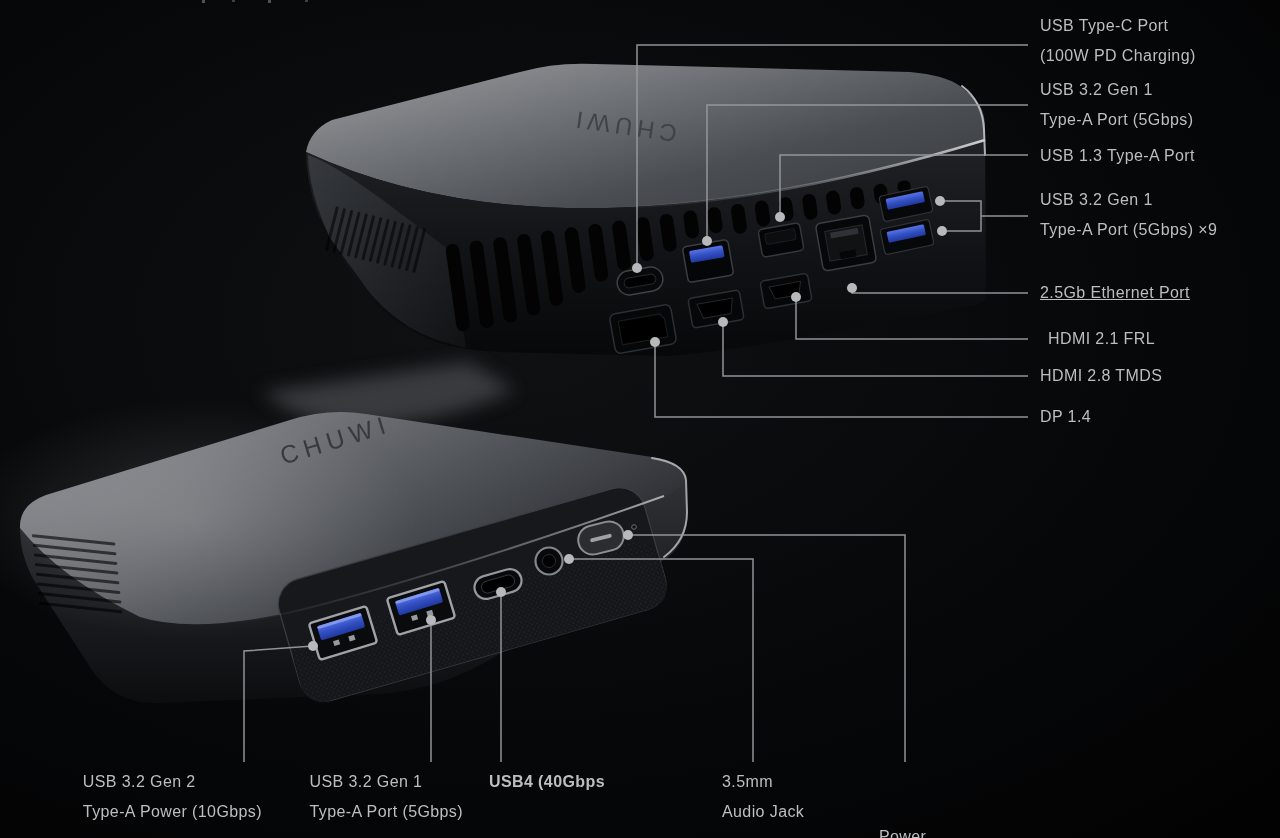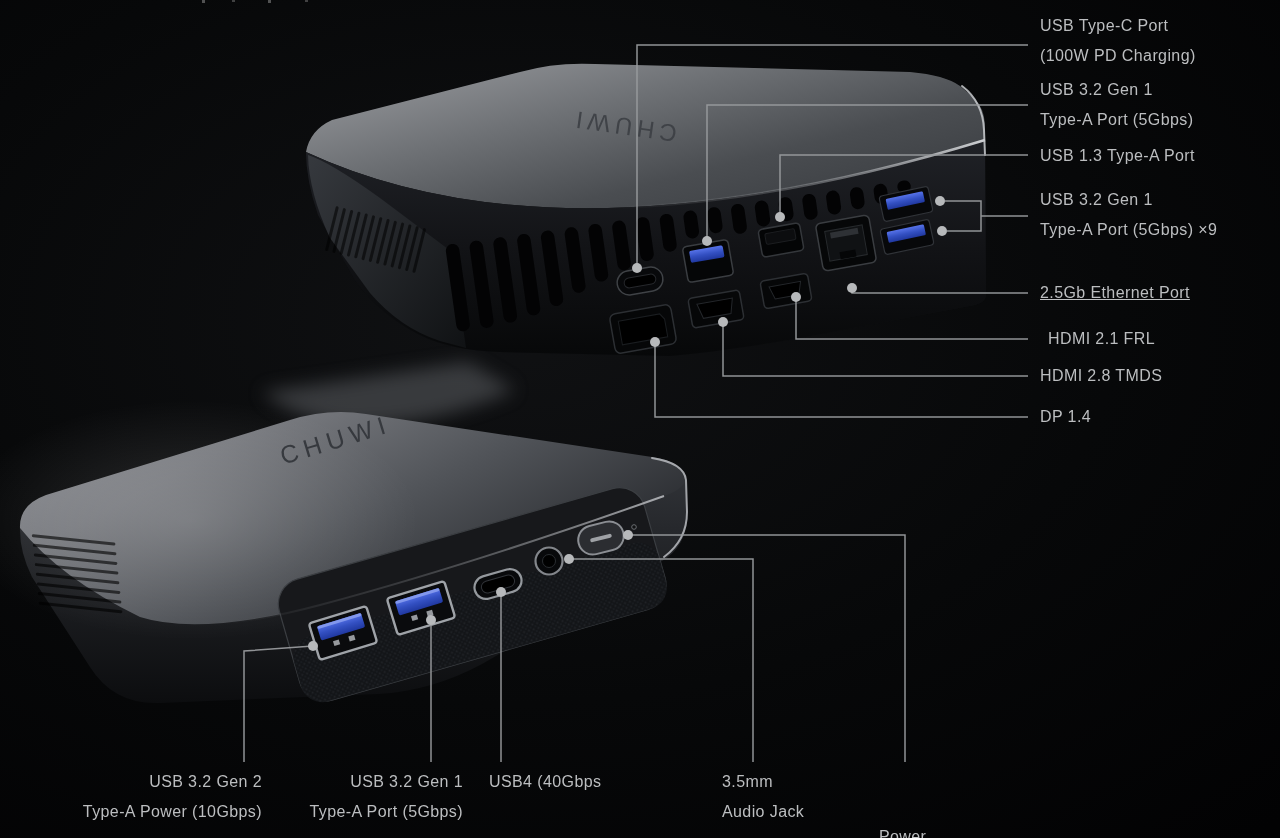--- a/index.html
+++ b/index.html
@@ -8,34 +8,34 @@
     background:radial-gradient(1100px 700px at 40% 38%, #101113 0%, #070809 55%, #020203 100%);
     font-family:"Liberation Sans",sans-serif;
   }
   #scene{position:absolute;top:0;left:0;}
   .lbl{
     position:absolute;
     font-size:16px;line-height:30px;letter-spacing:.4px;
     color:#bcbec0;white-space:nowrap;
   }
   .lbl span{display:block;}
-  .ta-r{text-align:right;}
+  .ta-r{}
   
   .r0{left:1040px;top:11px;}
   .r1{left:1040px;top:75px;}
   .r2{left:1040px;top:141px;}
   .r3{left:1040px;top:185px;}
   .r4{left:1040px;top:278px;text-decoration:underline;}
   .r5{left:1040px;top:324px;margin-left:8px;}
   .r6{left:1040px;top:361px;}
   .r7{left:1040px;top:402px;}
   
   .f0{right:1018px;top:767px;}
   .f1{right:817px;top:767px;}
-  .f2{left:489px;top:767px;}
+  .f2{left:489px;top:767px;font-weight:bold;}
   .f3{left:722px;top:767px;}
   .f4{left:879px;top:802px;margin-top:20px;}
 </style>
 </head>
 <body>
 
 <div id="canvas">
 
 <svg id="scene" width="1280" height="838" viewBox="0 0 1280 838">
   <defs>

